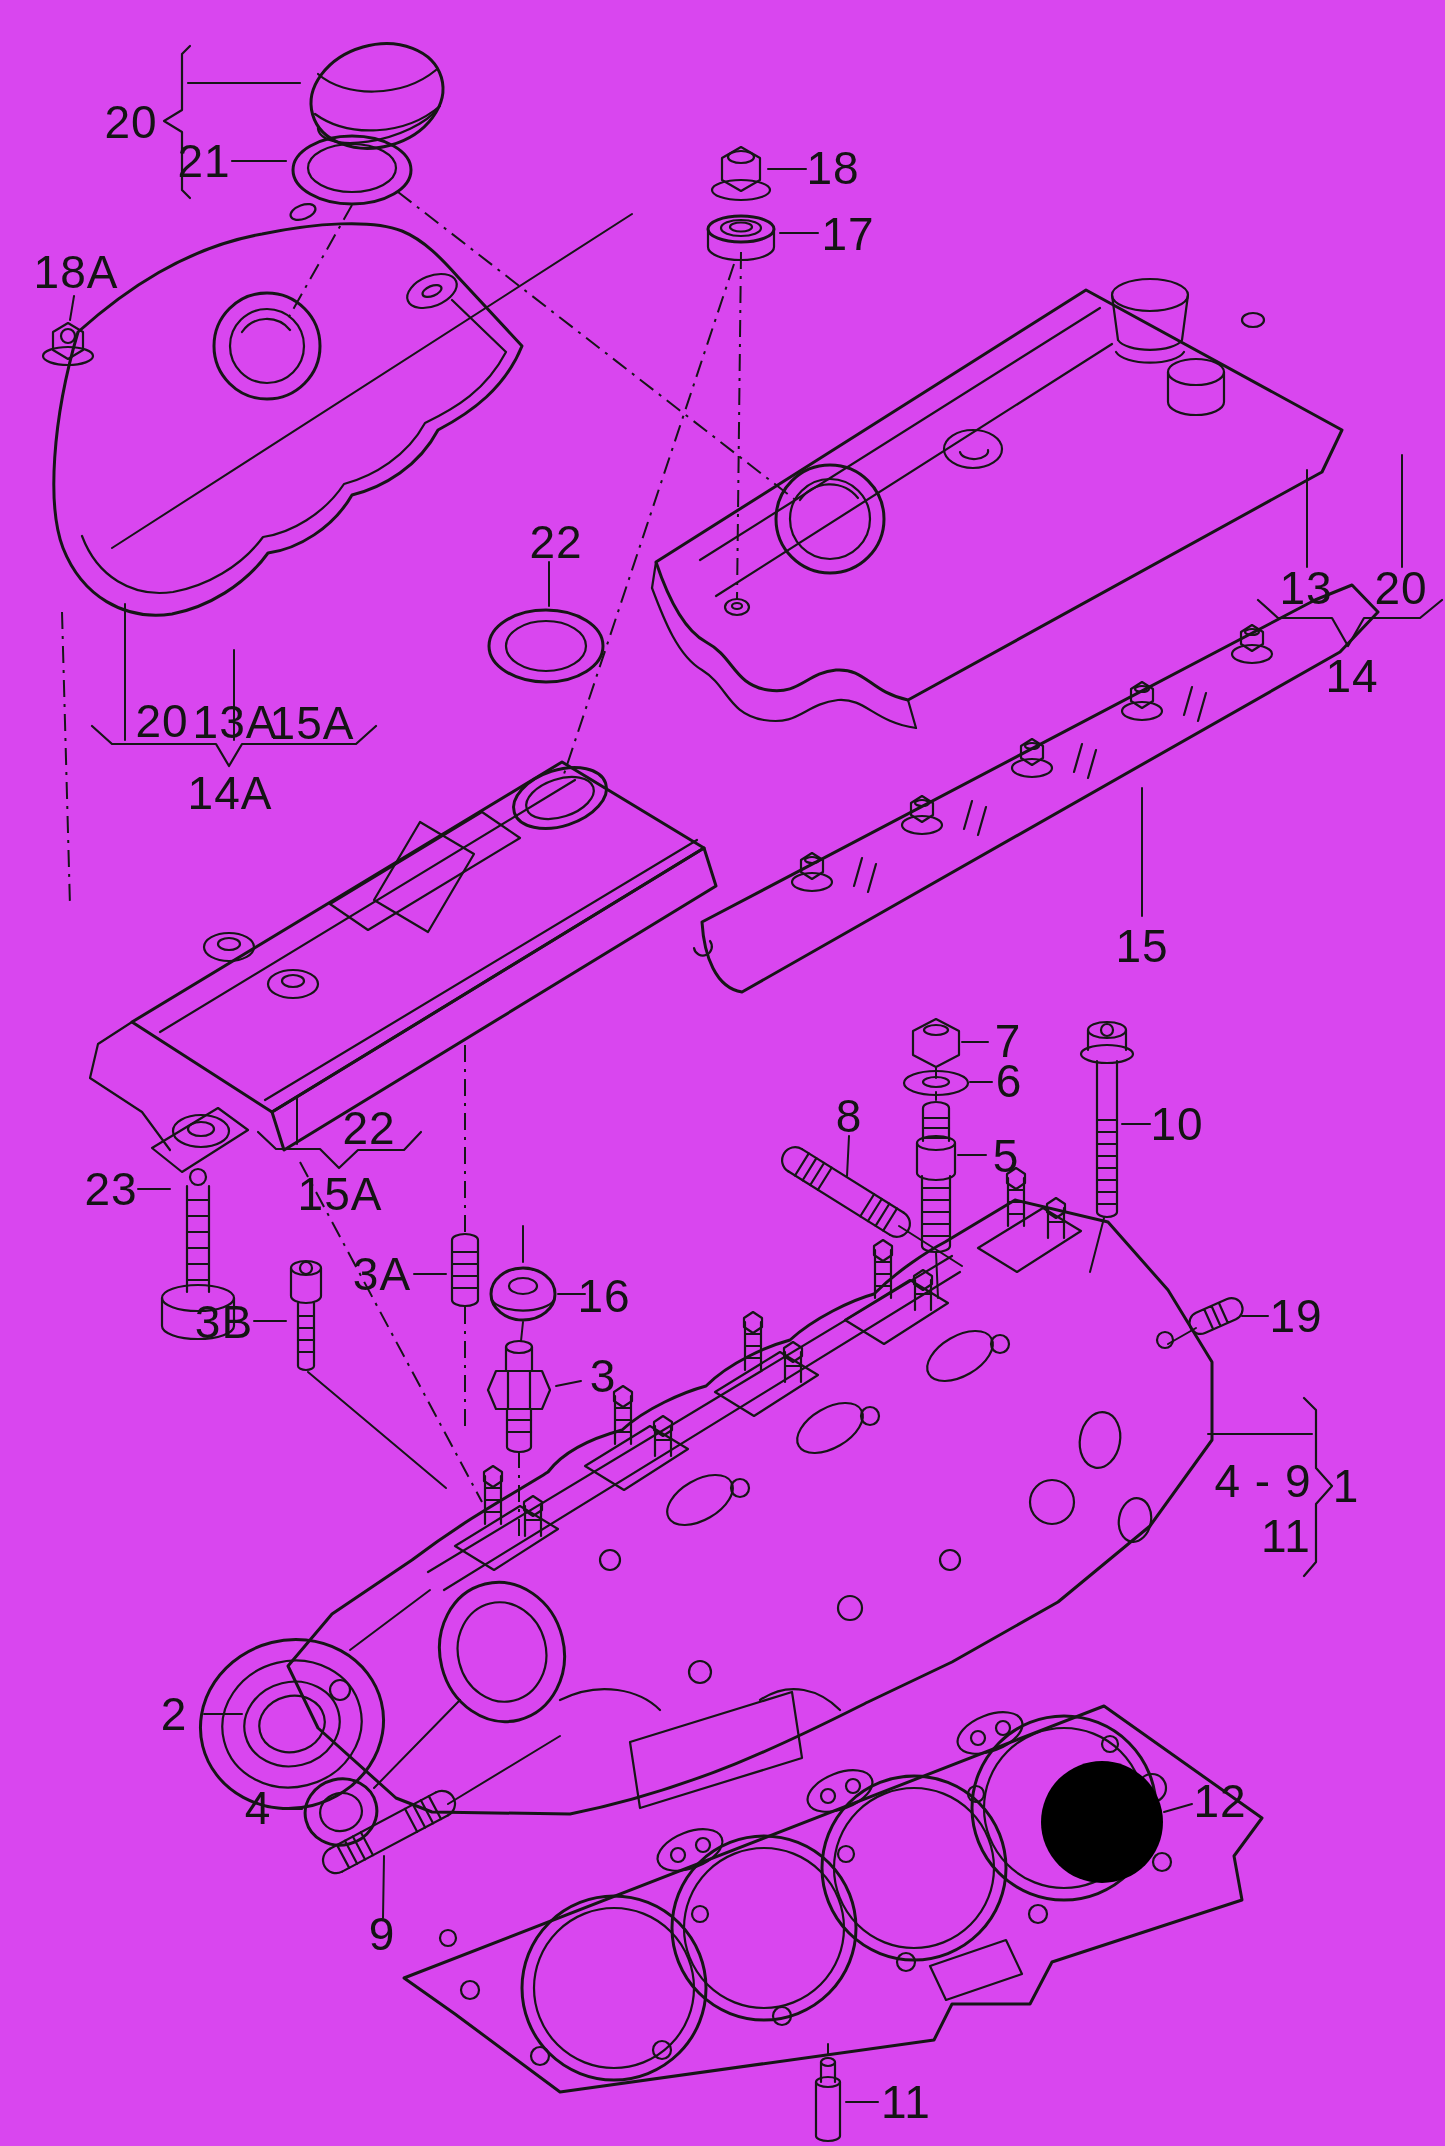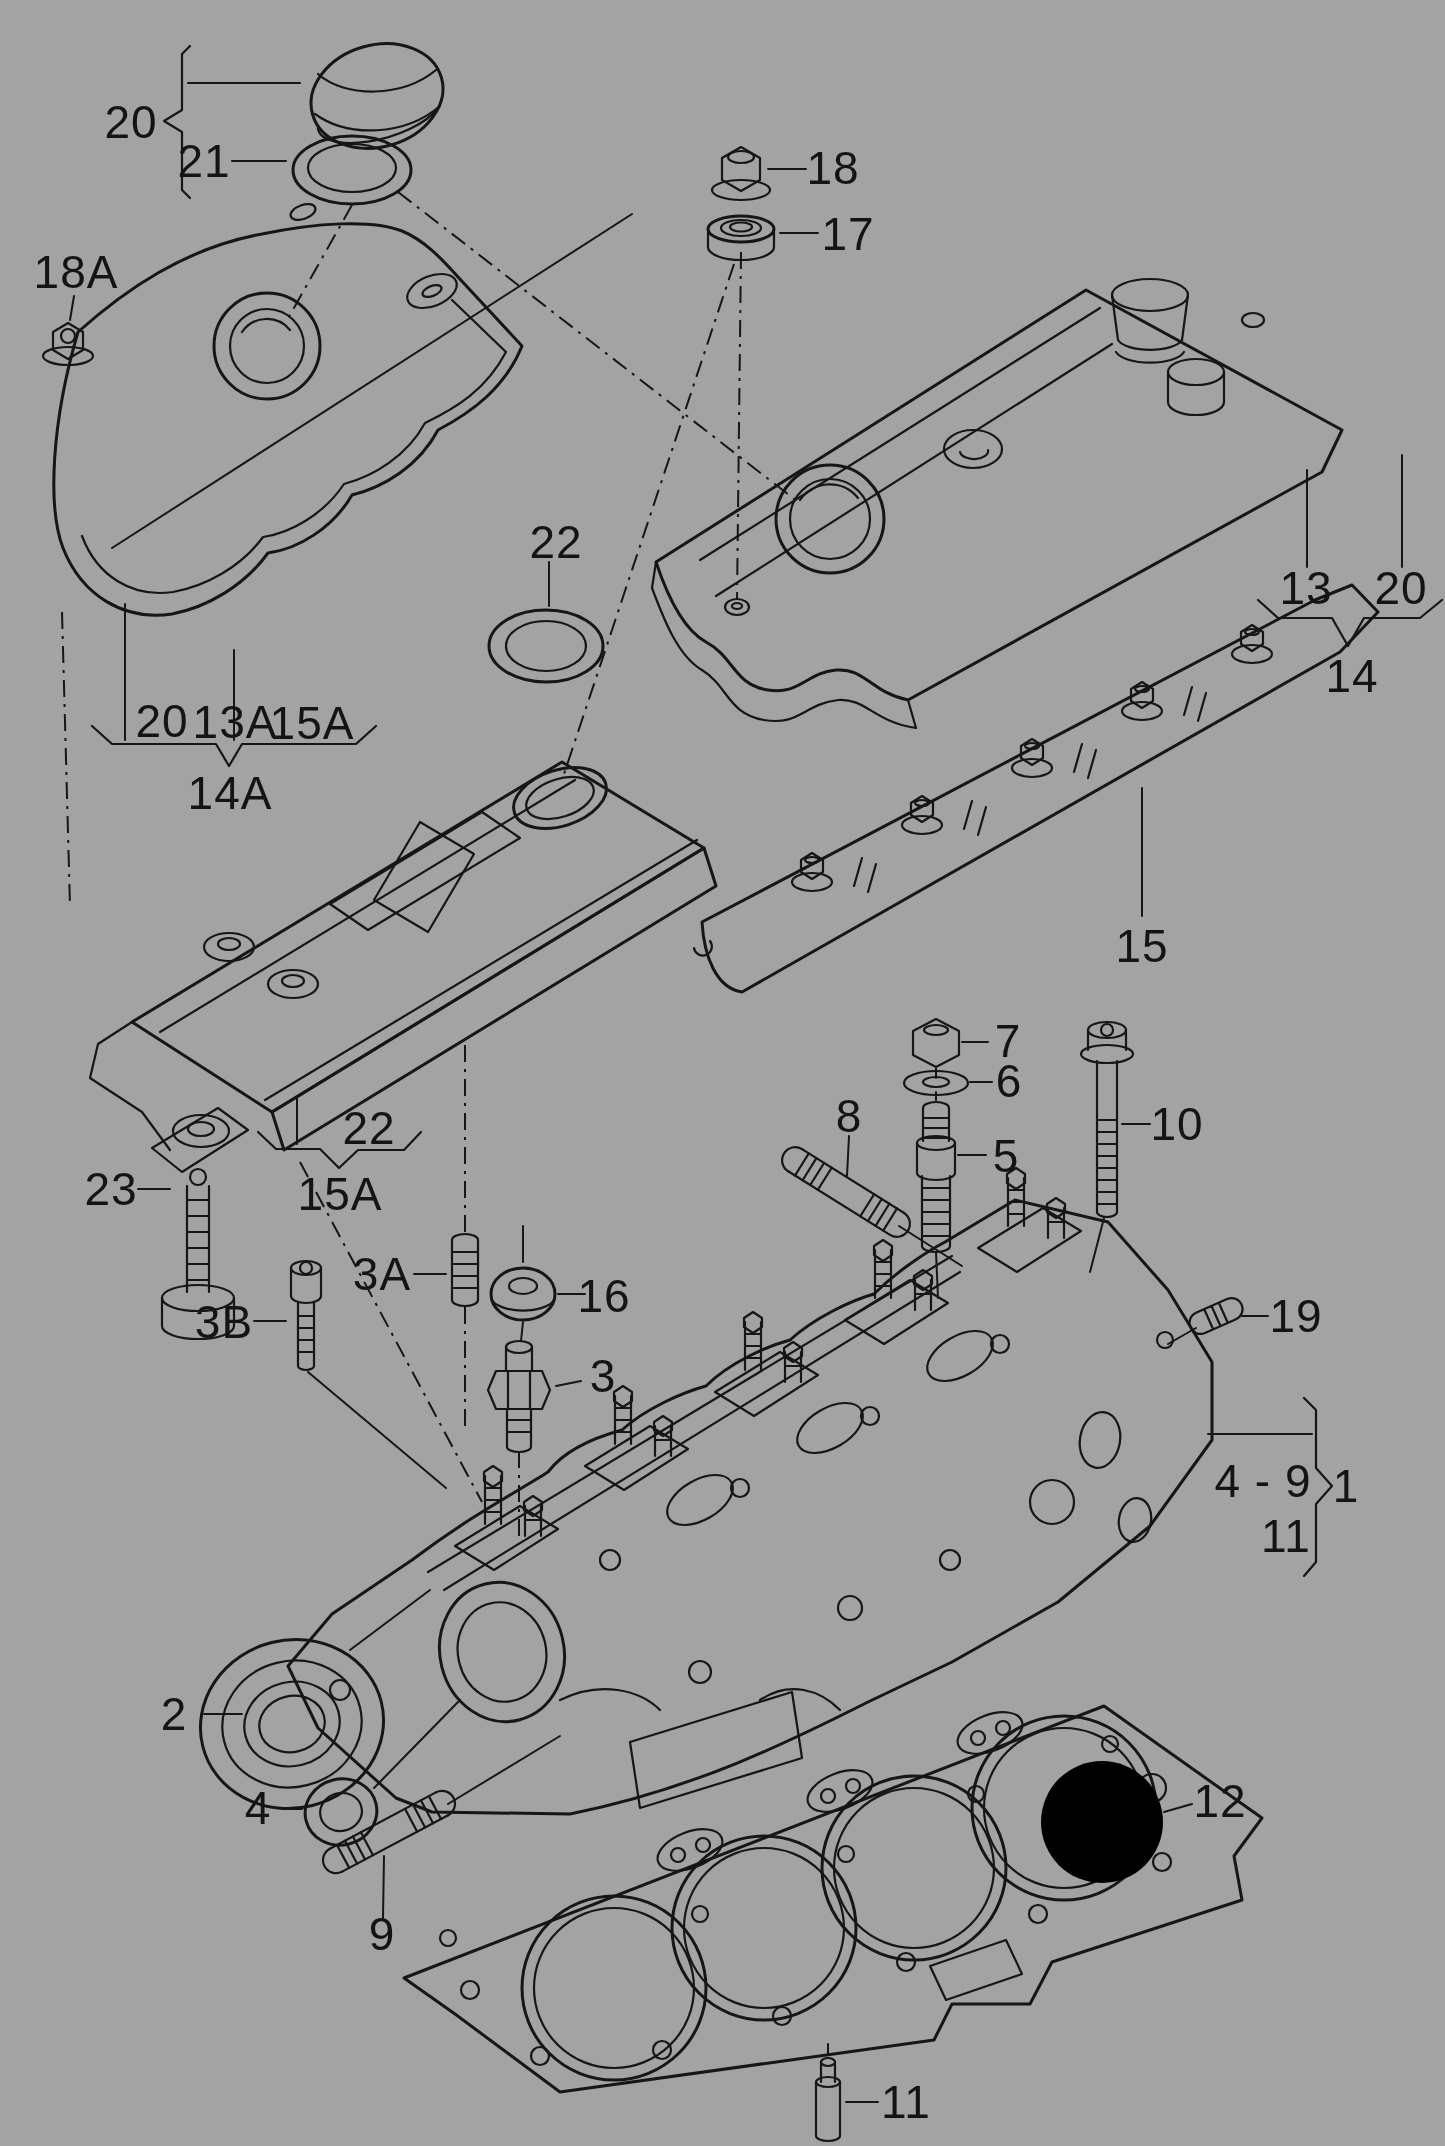--- a/index.html
+++ b/index.html
@@ -1,16 +1,16 @@
 <!DOCTYPE html>
 <html><head>
 <meta charset="utf-8">
 <style>
   html,body{margin:0;padding:0;background:#e8e8e8;}
-  .stage{width:1445px;height:2146px;background:#a3a3a3;position:relative;margin:0 auto;
+  .stage{width:1445px;height:2146px;background:#d946ef;position:relative;margin:0 auto;
          font-family:"Liberation Sans", sans-serif;}
   svg{display:block}
   .ln{fill:none;stroke:#161616;stroke-width:3;stroke-linecap:round;stroke-linejoin:round}
   .l2{fill:none;stroke:#161616;stroke-width:2.2;stroke-linecap:round;stroke-linejoin:round}
   .l1{fill:none;stroke:#161616;stroke-width:2;stroke-linecap:round;stroke-linejoin:round}
   .dd{fill:none;stroke:#161616;stroke-width:2;stroke-dasharray:17 7 3 7;stroke-linecap:butt}
   .callout{font-family:"Liberation Sans", sans-serif;font-size:46px;fill:#141414;
            text-anchor:middle;dominant-baseline:central;letter-spacing:1px}
 </style>
 </head>

